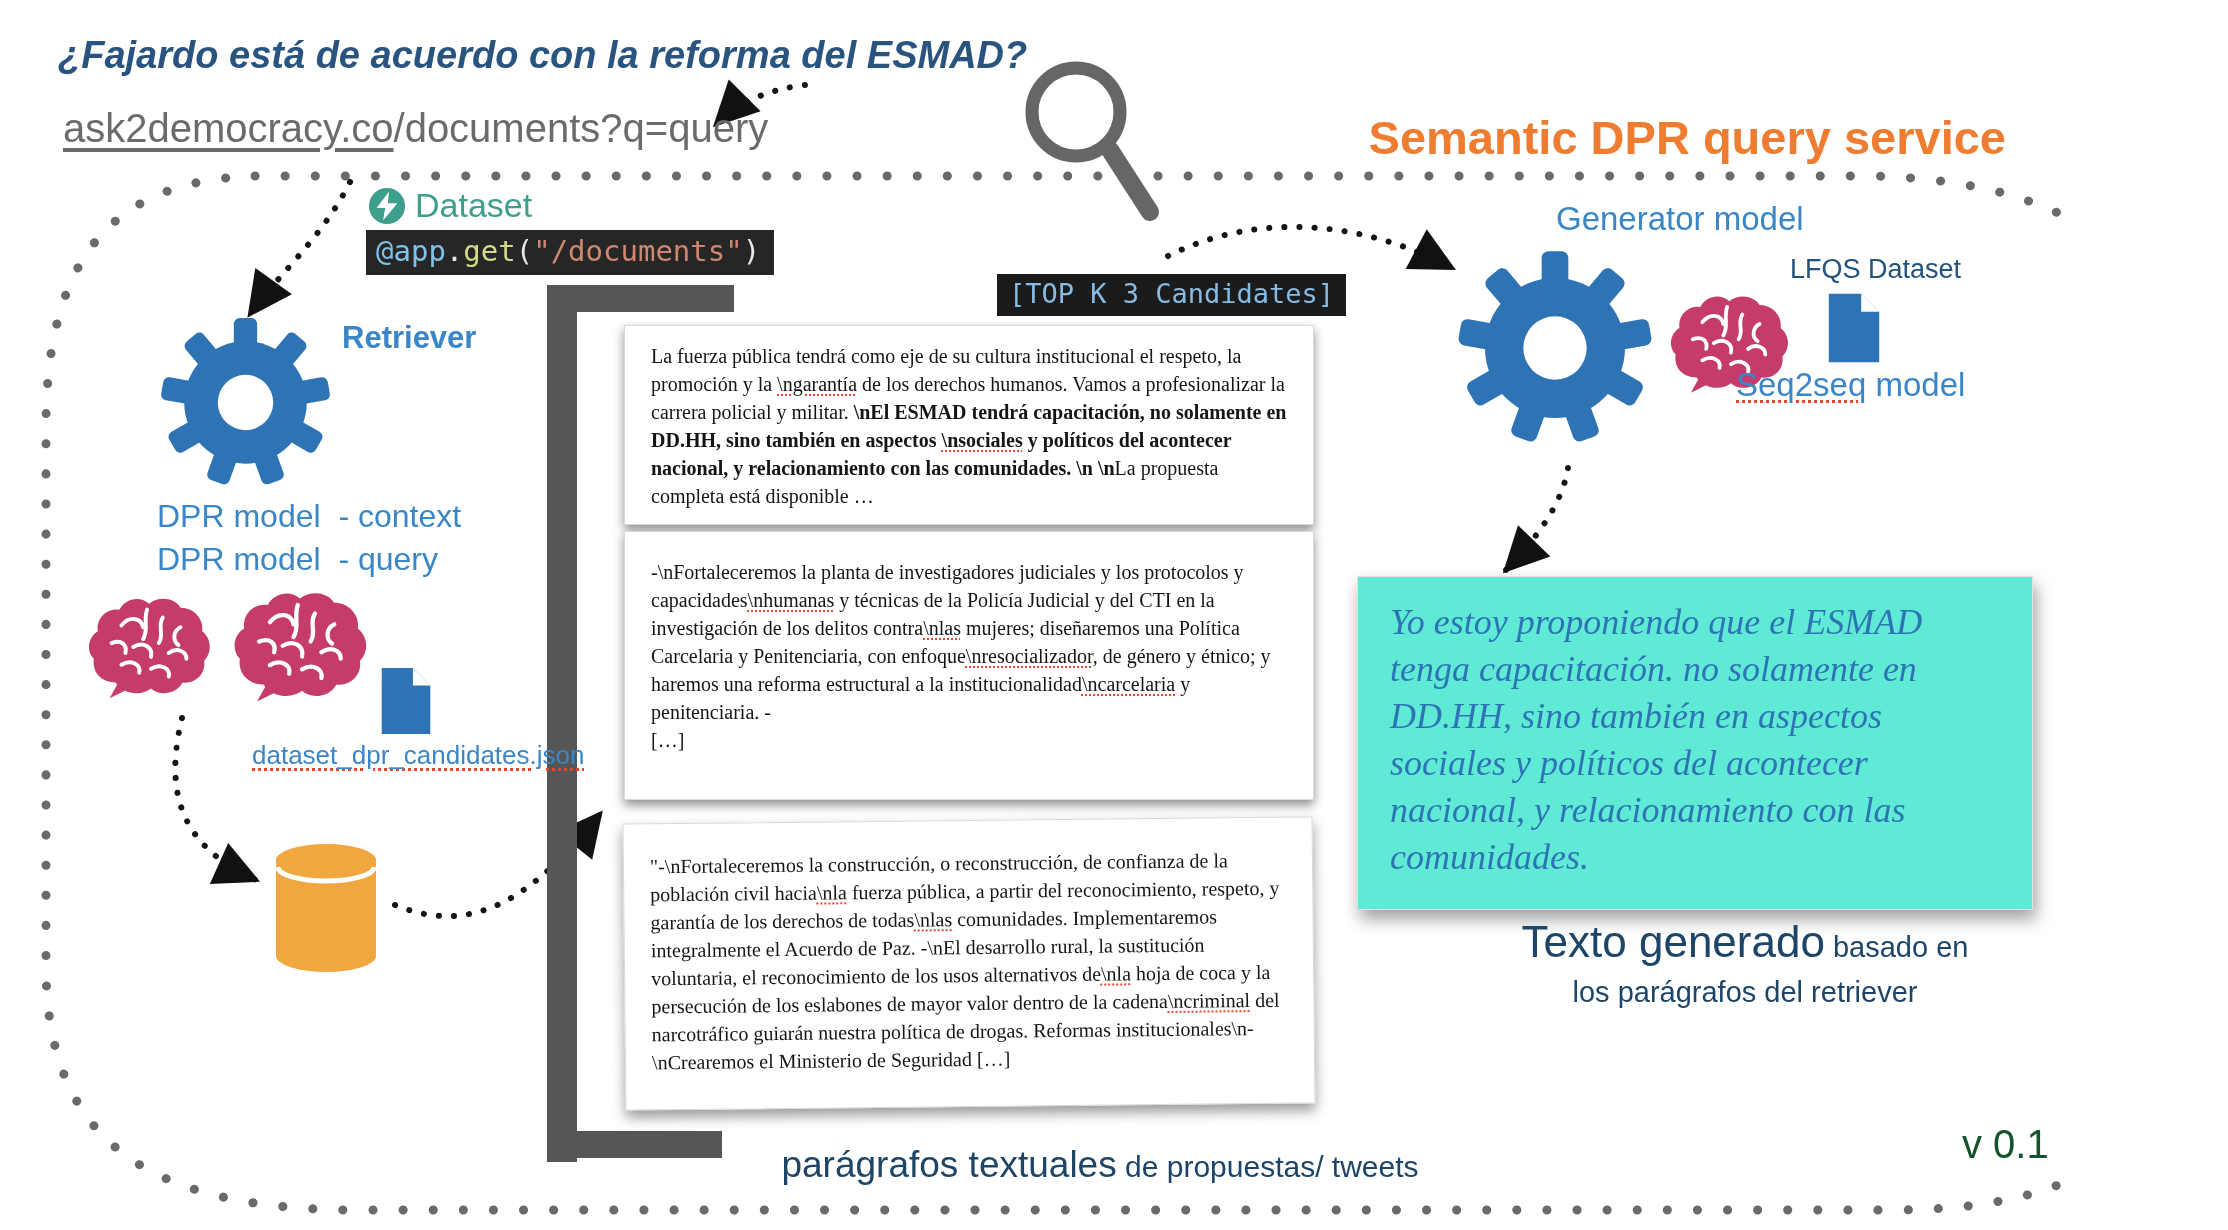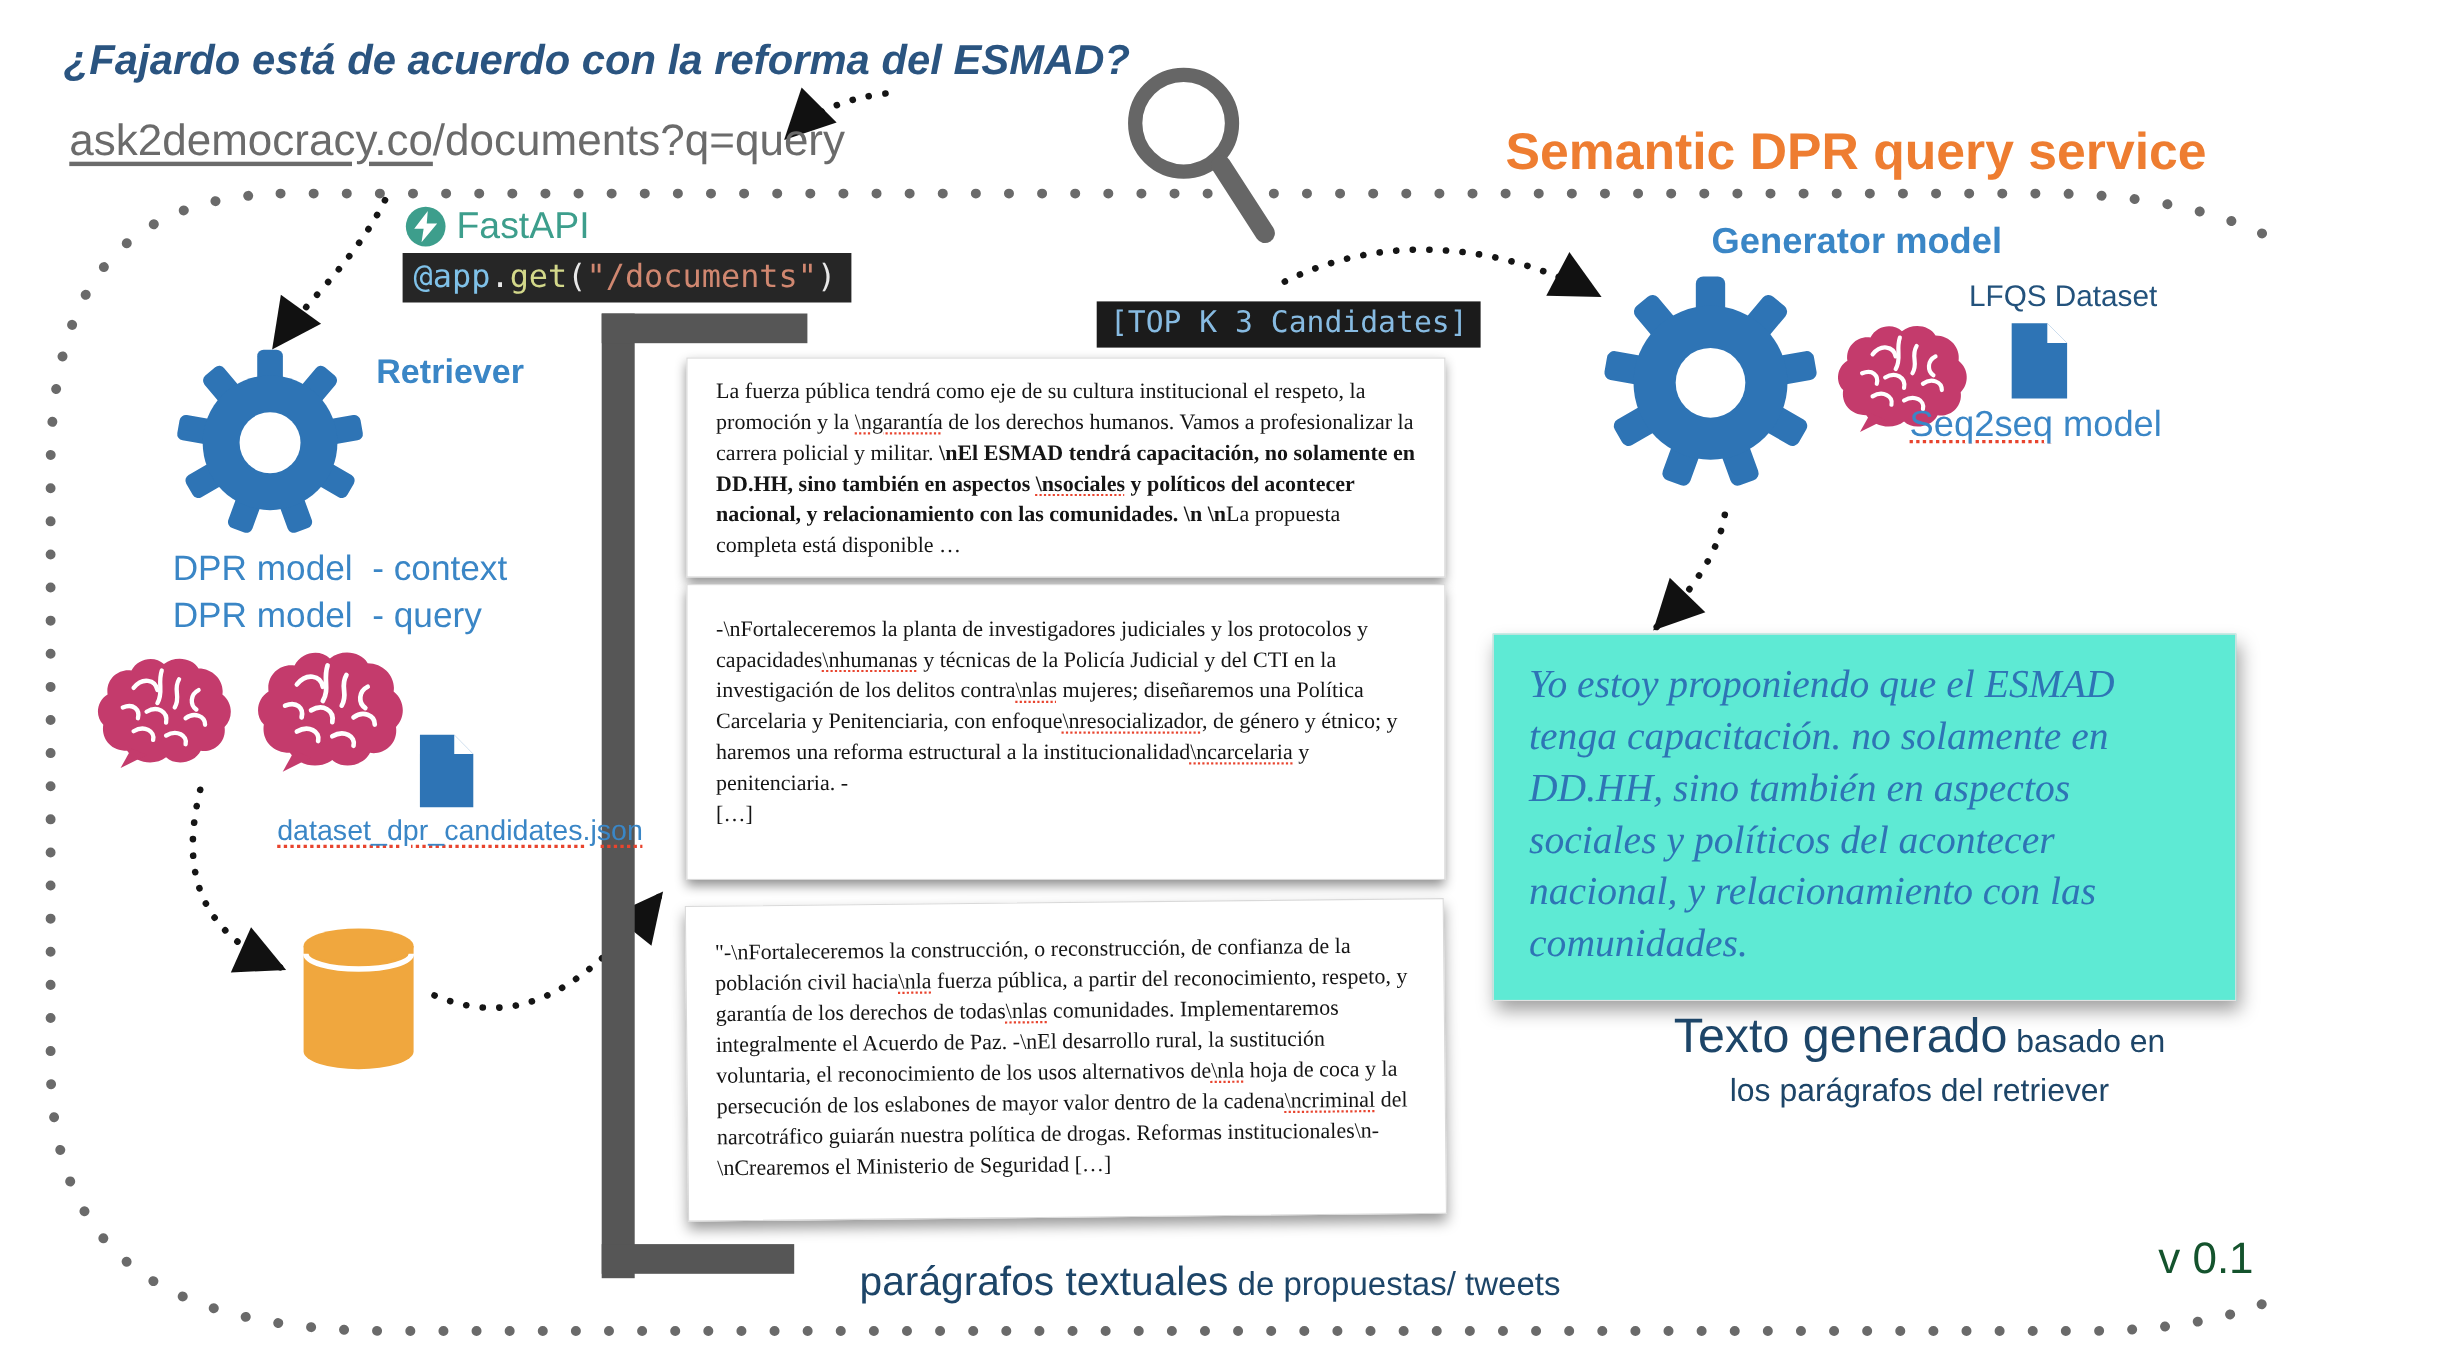--- a/index.html
+++ b/index.html
@@ -52,21 +52,21 @@
 
   .card{background:#fff;border:1px solid #d9d9d9;font-family:"Liberation Serif",serif;
         font-size:20px;line-height:28px;color:#151515;box-shadow:0 5px 10px rgba(0,0,0,.45);}
   #card1{left:624px;top:325px;width:636px;height:166px;padding:16px 26px;}
   #card2{left:624px;top:531px;width:636px;height:215px;padding:26px;}
   #card3{left:624px;top:820px;width:636px;height:229px;padding:28px 26px;transform:rotate(-0.6deg);
          box-shadow:0 7px 13px rgba(0,0,0,.4);}
   .seg-b{font-weight:bold;}
   .seg-u{text-decoration:underline dotted var(--red);text-decoration-thickness:2px;text-underline-offset:3px;}
 
-  #gen-label{left:1556px;top:200px;font-size:33px;font-weight:bold;color:var(--blue);}
+  #gen-label{left:1556px;top:200px;font-size:33px;font-weight:normal;color:var(--blue);}
   #gen-gear{left:1455px;top:248px;width:200px;height:200px;}
   #gen-brain{left:1668px;top:292px;width:124px;height:108px;}
   #lfqs-label{left:1790px;top:254px;font-size:27px;color:#23527c;}
   #gen-file{left:1826px;top:292px;width:56px;height:72px;}
   #seq2seq{left:1736px;top:366px;font-size:33px;color:var(--blue);}
 
   #answer-card{left:1357px;top:576px;width:610px;height:288px;padding:22px 32px;background:#5eead4;
                border:1px solid #e2e2e2;box-shadow:3px 9px 16px rgba(0,0,0,.38);
                font-family:"Liberation Serif",serif;font-style:italic;font-size:36px;line-height:47px;
                color:var(--answerblue);font-weight:500;}
@@ -104,21 +104,21 @@
 
   <div class="abs" id="question">¿Fajardo está de acuerdo con la reforma del ESMAD?</div>
   <div class="abs" id="url"><span class="domain">ask2democracy.co</span><span>/documents?q=query</span></div>
   <div class="abs" id="service-title">Semantic DPR query service</div>
 
   <div class="abs" id="fastapi">
     <svg width="38" height="38" viewBox="0 0 40 40">
       <circle cx="20" cy="20" r="19" fill="#3d9e8c"></circle>
       <polygon points="22,5 9,22 18,22 16,35 31,17 21,17" fill="#fff"></polygon>
     </svg>
-    <span class="fa-label">FastAPI</span>
+    <span class="fa-label">Dataset</span>
   </div>
   <div class="abs" id="code-box"><span class="c-at">@app</span><span class="c-p">.</span><span class="c-fn">get</span><span class="c-p">(</span><span class="c-str">"/documents"</span><span class="c-p">)</span></div>
 
   <div class="abs" id="topk-badge">[TOP K 3 Candidates]</div>
 
   <svg class="abs gear" id="retriever-gear" viewBox="0 0 120 120">
     <g fill="#2e74b5">
       <rect x="52" y="2" width="16" height="26" rx="4"></rect>
       <rect x="52" y="2" width="16" height="26" rx="4" transform="rotate(40 60 60)"></rect>
       <rect x="52" y="2" width="16" height="26" rx="4" transform="rotate(80 60 60)"></rect>

